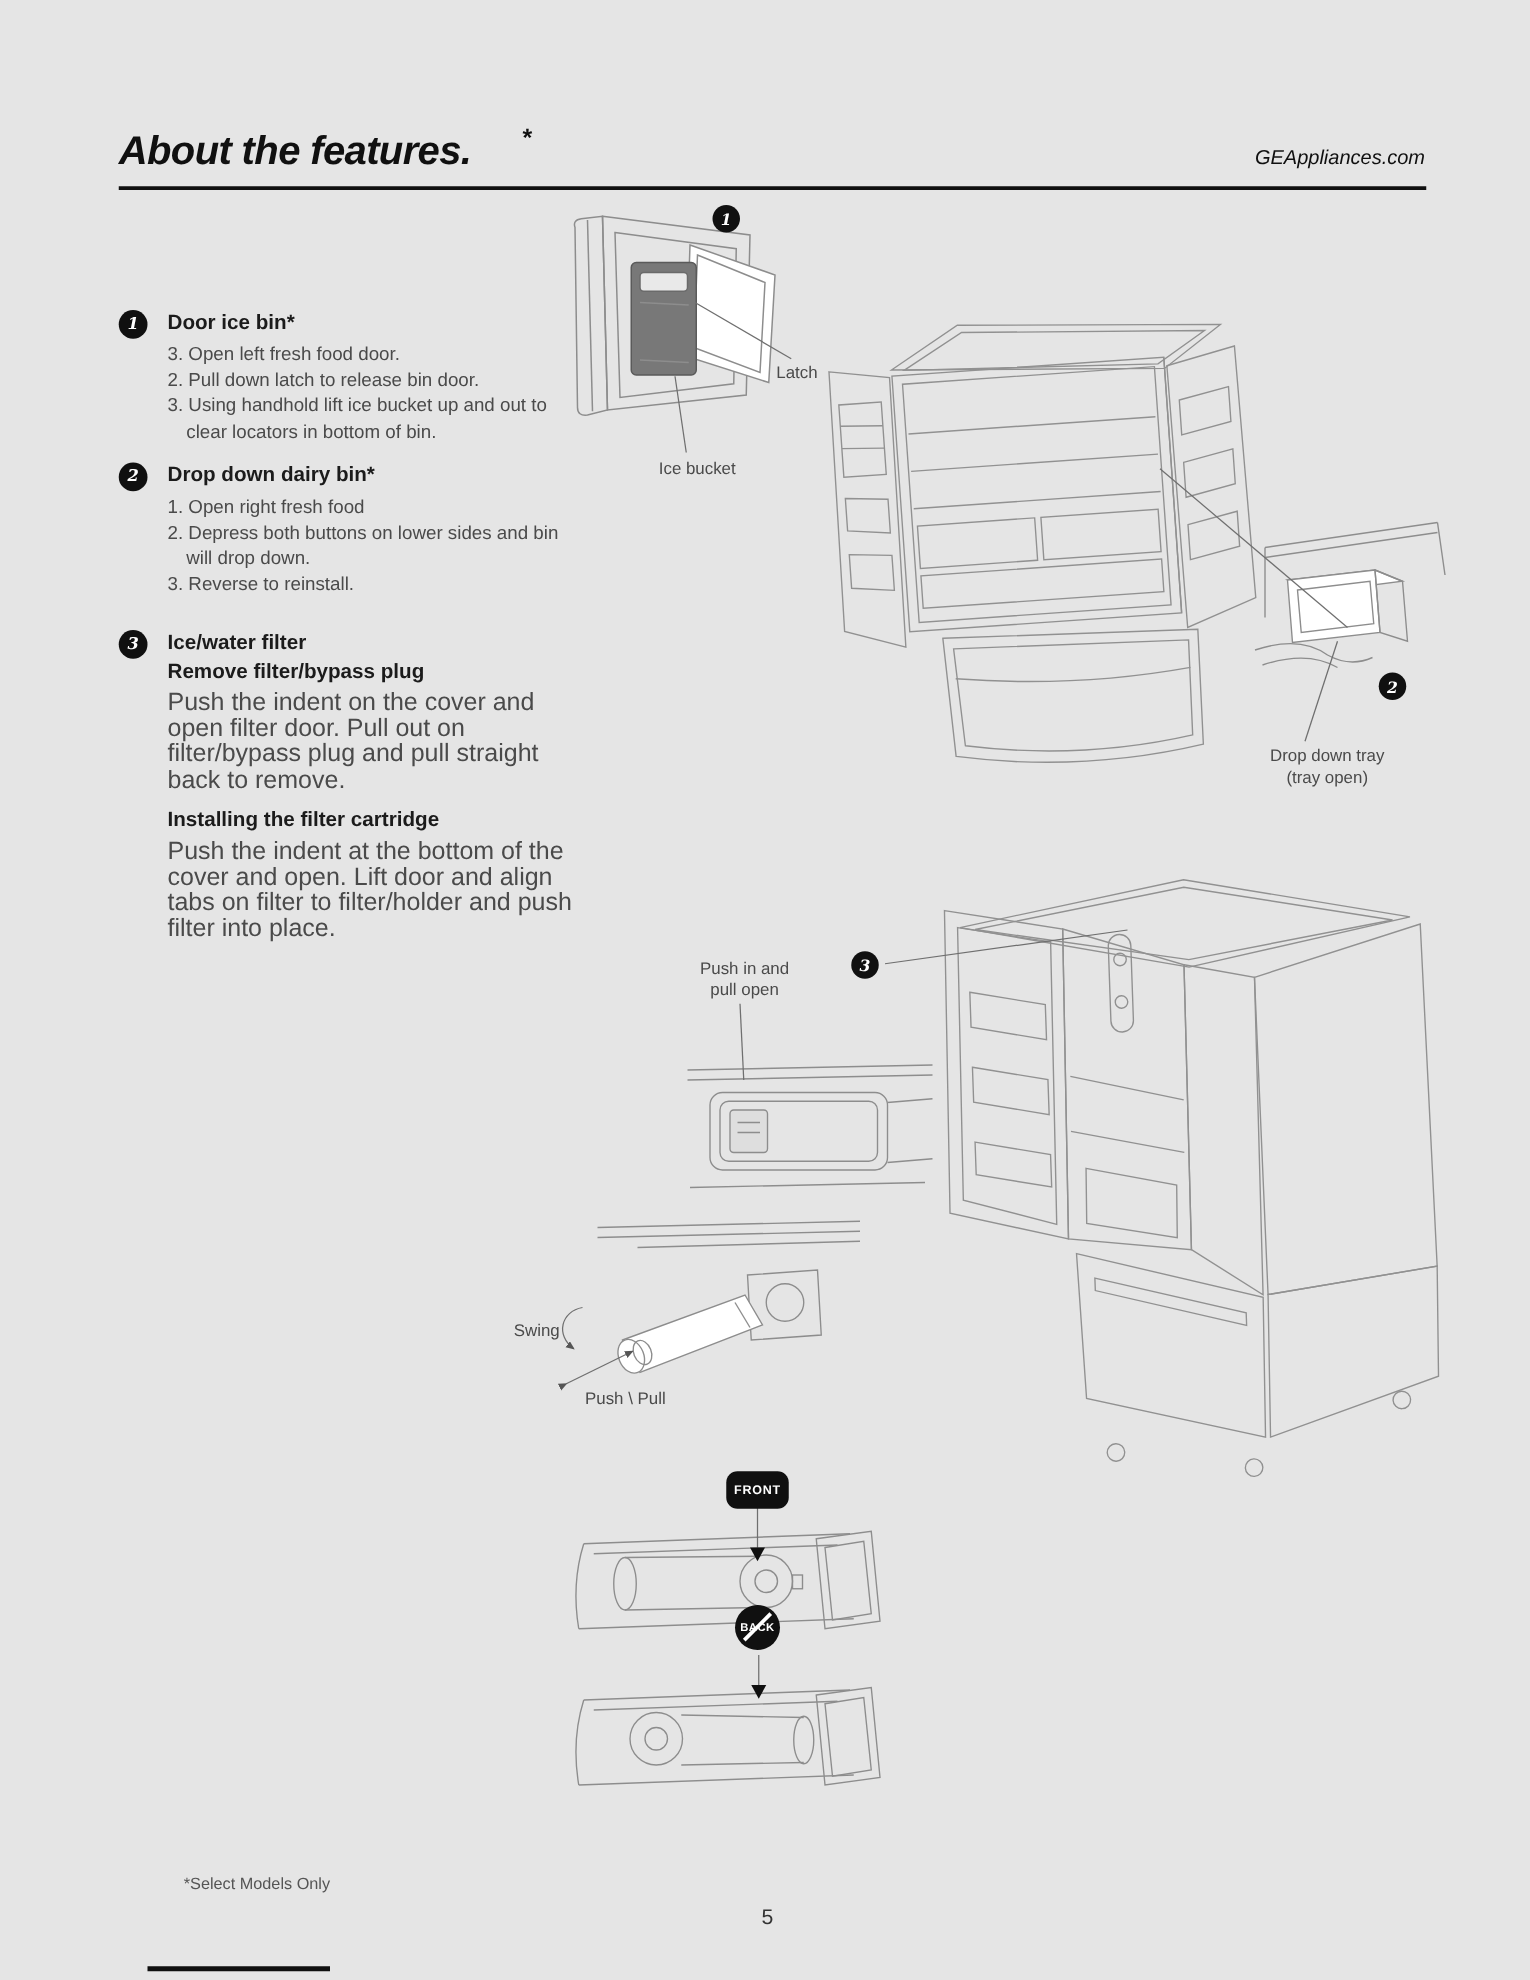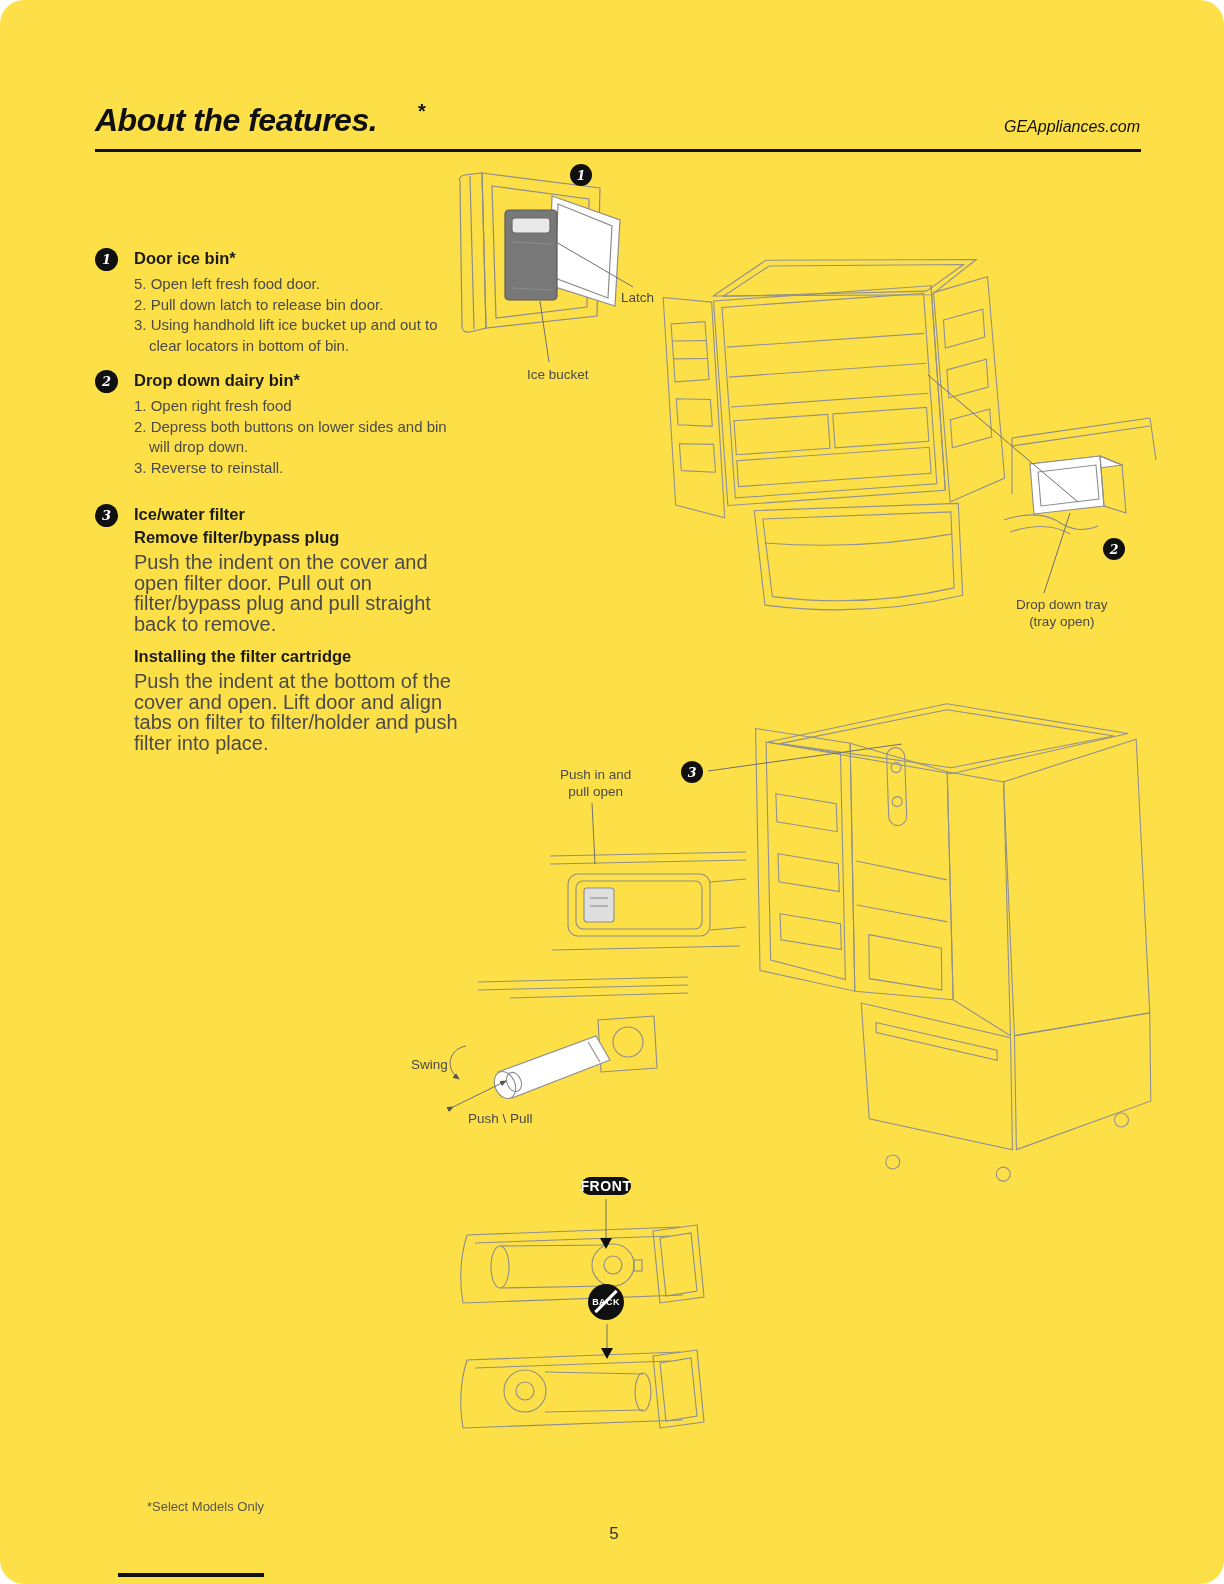--- a/index.html
+++ b/index.html
@@ -1,18 +1,18 @@
 <!DOCTYPE html>
 <html><head>
 <meta charset="utf-8">
 <style>
   * { margin:0; padding:0; box-sizing:border-box; }
   html,body { background:#ffffff; }
-  .page { position:relative; width:1224px; height:1584px; background:#fde047;
-          font-family:"Liberation Sans","DejaVu Sans",sans-serif; color:#3f3f3f; overflow:hidden;border-radius:24px; }
+  .page { position:relative; width:1224px; height:1584px; background:#e5e5e5;
+          font-family:"Liberation Sans","DejaVu Sans",sans-serif; color:#3f3f3f; overflow:hidden; }
 
   
   .header-title { position:absolute; left:95px; top:102px; font-size:32px; font-weight:bold;
                   font-style:italic; color:#101010; letter-spacing:-0.5px; }
   .header-ast   { position:absolute; left:418px; top:100px; font-size:20px; font-weight:bold; color:#101010; }
   .header-site  { position:absolute; right:84px; top:118px; font-size:16px; font-style:italic; color:#101010; }
   .header-rule  { position:absolute; left:95px; top:149px; width:1046px; height:3px; background:#101010; }
 
   
   .col  { position:absolute; left:95px; top:248px; width:372px; }
@@ -27,22 +27,22 @@
   .subh2   { margin-top:12px; }
   .step    { font-size:15px; line-height:20.5px; color:#4a4a4a; padding-left:15px; text-indent:-15px; }
   .para    { font-size:20px; line-height:20.5px; color:#4a4a4a; }
 
   
   .fig-badge { position:absolute; width:22px; height:22px; border-radius:50%; background:#101010; color:#fff;
                font-family:"DejaVu Serif",serif; font-style:italic; font-weight:bold; font-size:12.5px;
                display:flex; align-items:center; justify-content:center; }
   .fig-label { position:absolute; font-size:13.5px; color:#4a4a4a; line-height:17px;text-align:center; }
 
-  .front-pill { position:absolute; left:581px; top:1177px; width:50px; height:18px; border-radius:9px;
-                background:#101010; color:#fff; font-size:14px; font-weight:bold; letter-spacing:.6px;
+  .front-pill { position:absolute; left:581px; top:1177px; width:50px; height:30px; border-radius:9px;
+                background:#101010; color:#fff; font-size:10px; font-weight:bold; letter-spacing:.6px;
                 display:flex; align-items:center; justify-content:center; }
   .back-circle { position:absolute; left:588px; top:1284px; width:36px; height:36px; border-radius:50%;
                  background:#101010; color:#fff; font-size:9px; font-weight:bold; letter-spacing:.4px;
                  display:flex; align-items:center; justify-content:center; }
   .back-circle .slash { position:absolute; width:30px; height:3px; background:#fff;
                         transform:rotate(-45deg); left:3px; top:16px; }
   .back-circle .bt { position:relative; }
 
   
   .fig { position:absolute; }
@@ -62,21 +62,21 @@
   <div class="header-ast">*</div>
   <div class="header-site">GEAppliances.com</div>
   <div class="header-rule"></div>
 
   <div class="col">
 
     <section class="sec">
       <div class="badge">1</div>
       <div class="sec-body">
         <div class="sec-h">Door ice bin*</div>
-        <p class="step">5. Open left fresh food door.</p>
+        <p class="step">3. Open left fresh food door.</p>
         <p class="step">2. Pull down latch to release bin door.</p>
         <p class="step">3. Using handhold lift ice bucket up and out to clear locators in bottom of bin.</p>
       </div>
     </section>
 
     <section class="sec">
       <div class="badge">2</div>
       <div class="sec-body">
         <div class="sec-h">Drop down dairy bin*</div>
         <p class="step">1. Open right fresh food</p>

